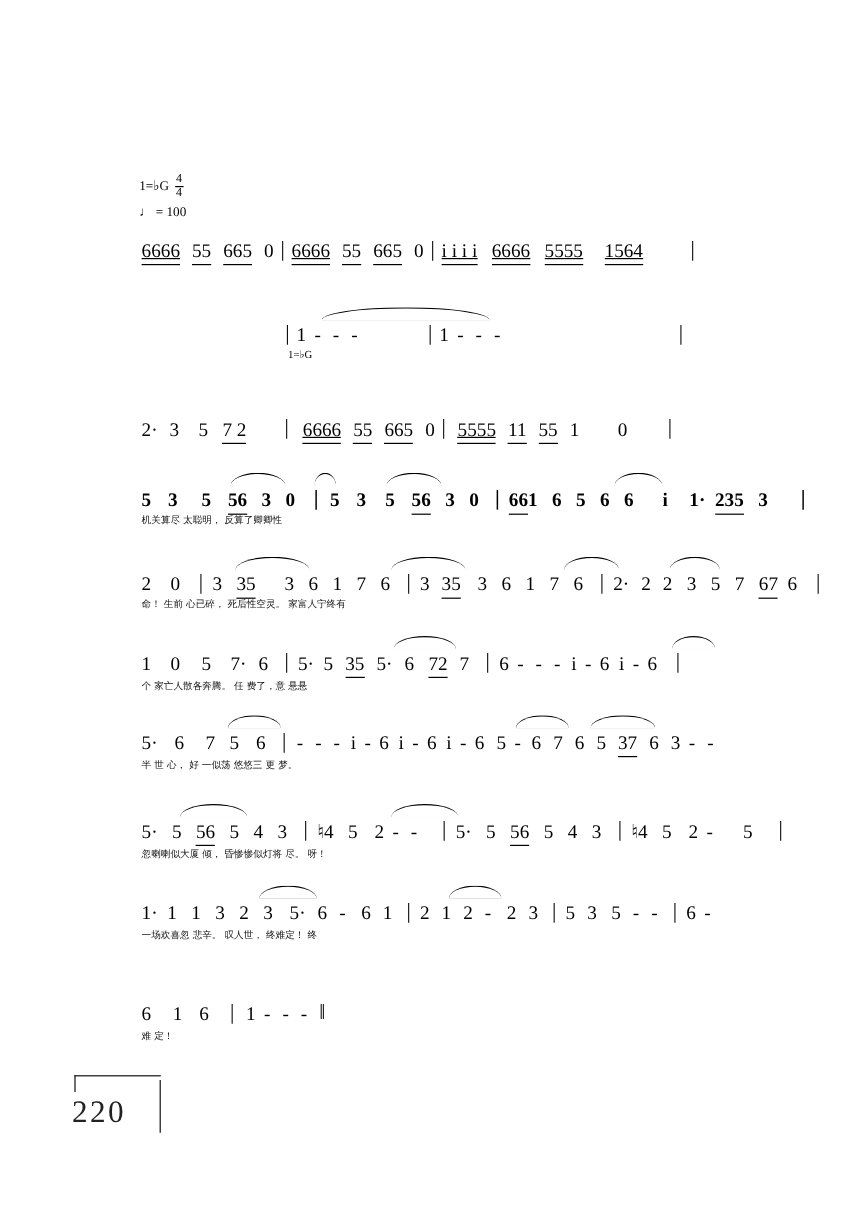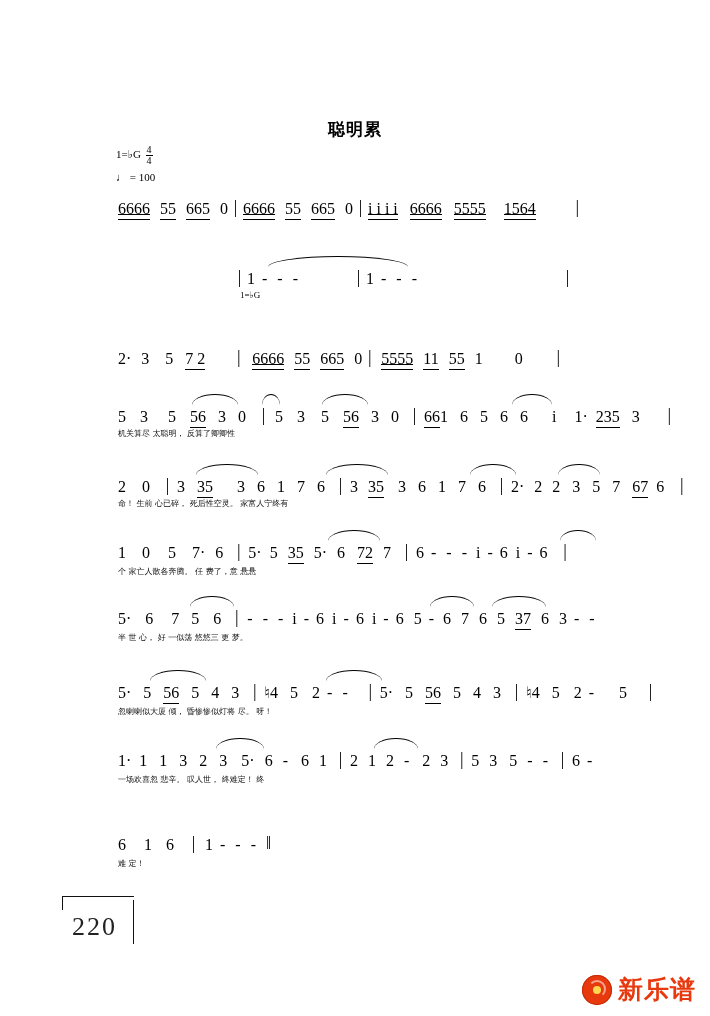--- a/index.html
+++ b/index.html
@@ -121,21 +121,21 @@
   .slur {
     position: absolute;
     border-top: 1px solid #000;
     border-left: 0; border-right: 0; border-bottom: 0;
     border-radius: 50% / 100% 100% 0 0;
     height: 10px;
   }
   
   .pagenum {
     position: absolute;
-    left: 72px;
+    left: 60px;
     top: 912px;
     font-family: "Liberation Serif", serif;
     font-size: 26px;
     letter-spacing: 2px;
     color: #222;
   }
   .pagebox-top {
     position: absolute;
     left: 62px;
     top: 896px;
@@ -205,21 +205,20 @@
     position: absolute;
     font-size: 9px;
     font-family: "Liberation Serif", serif;
   }
 </style>
 </head>
 <body>
 
 <div class="page">
 
-  <div class="title">聪明累</div>
 
   <div class="keyblock">
     <div class="keyline">
       <span>1=♭G</span>
       <span class="frac">
         <span class="num">4</span><span>4</span>
       </span>
     </div>
     <div class="tempo">♩ = 100</div>
   </div>
@@ -270,21 +269,21 @@
     <span style="margin-left:6px;">0</span>
     <span class="bar">|</span>
     <span class="grp beam2" style="margin-left:4px;">5555</span>
     <span class="grp beam1" style="margin-left:6px;margin-top:18px;">11</span>
     <span class="grp beam1" style="margin-left:6px;">55</span>
     <span style="margin-left:6px;">1</span>
     <span style="margin-left:28px;">0</span>
     <span class="bar" style="margin-left:28px;">|</span>
   </div>
 
-  <div class="sysline" style="left:118px; top:406px;">
+  <div class="sysline" style="left:118px; top:406px;font-weight:bold;">
     <span>5</span>
     <span style="margin-left:10px;">3</span>
     <span style="margin-left:16px;">5</span>
     <span class="grp beam1" style="margin-left:10px;">56</span>
     <span style="margin-left:8px;">3</span>
     <span style="margin-left:8px;">0</span>
     <span class="bar" style="margin-left:10px;">|</span>
     <span style="margin-left:4px;">5</span>
     <span style="margin-left:10px;">3</span>
     <span style="margin-left:12px;">5</span>
@@ -488,18 +487,14 @@
     <span class="dash">-</span>
     <span class="bar" style="margin-left:2px;">‖</span>
   </div>
   <div class="lyr" style="left:118px; top:858px;">难   定！</div>
 
   <div class="pagebox-top"></div>
   <div class="pagebox-left"></div>
   <div class="pagebox-right"></div>
   <div class="pagenum">220</div>
 
-  <div class="logo">
-    <div class="logo-disc"></div>
-    <div class="logo-text">新乐谱</div>
-  </div>
 
 </div>
 
 </body></html>

